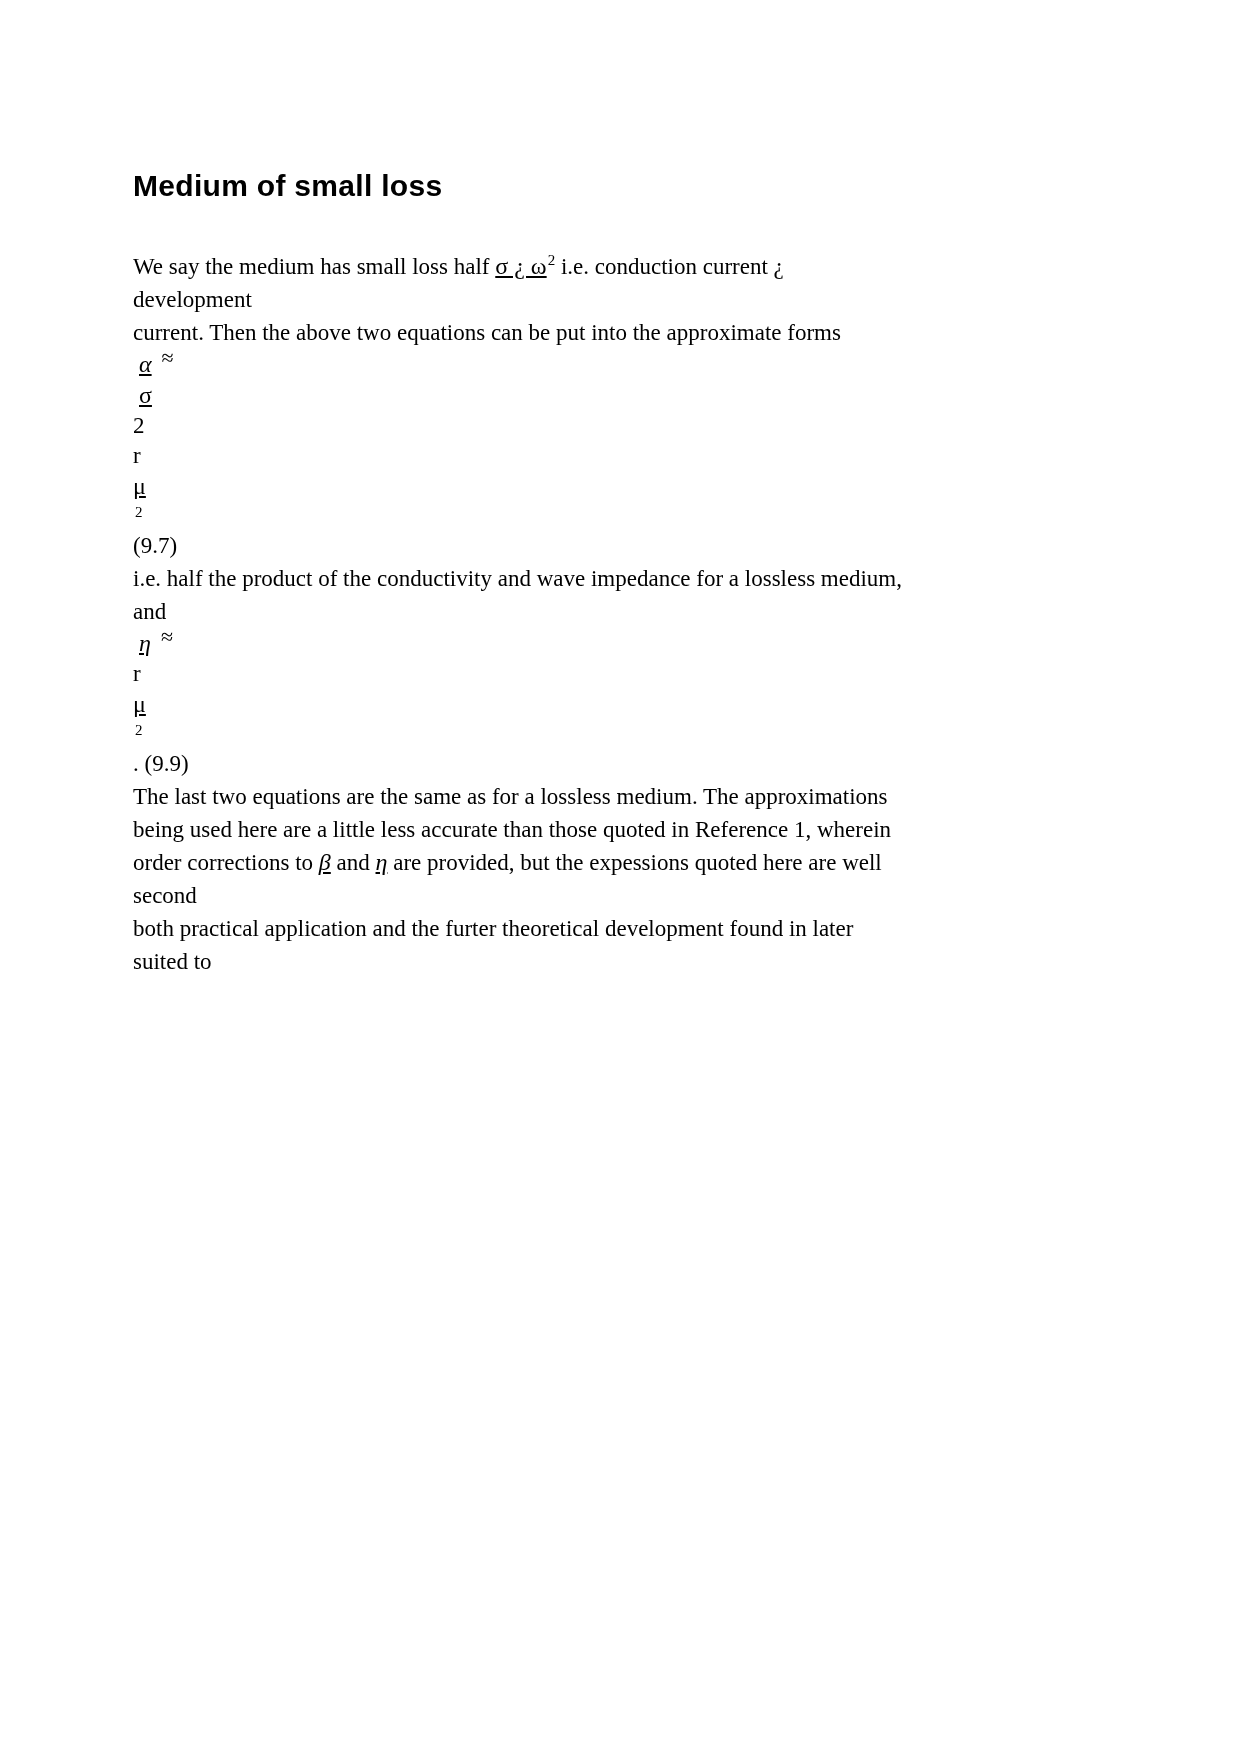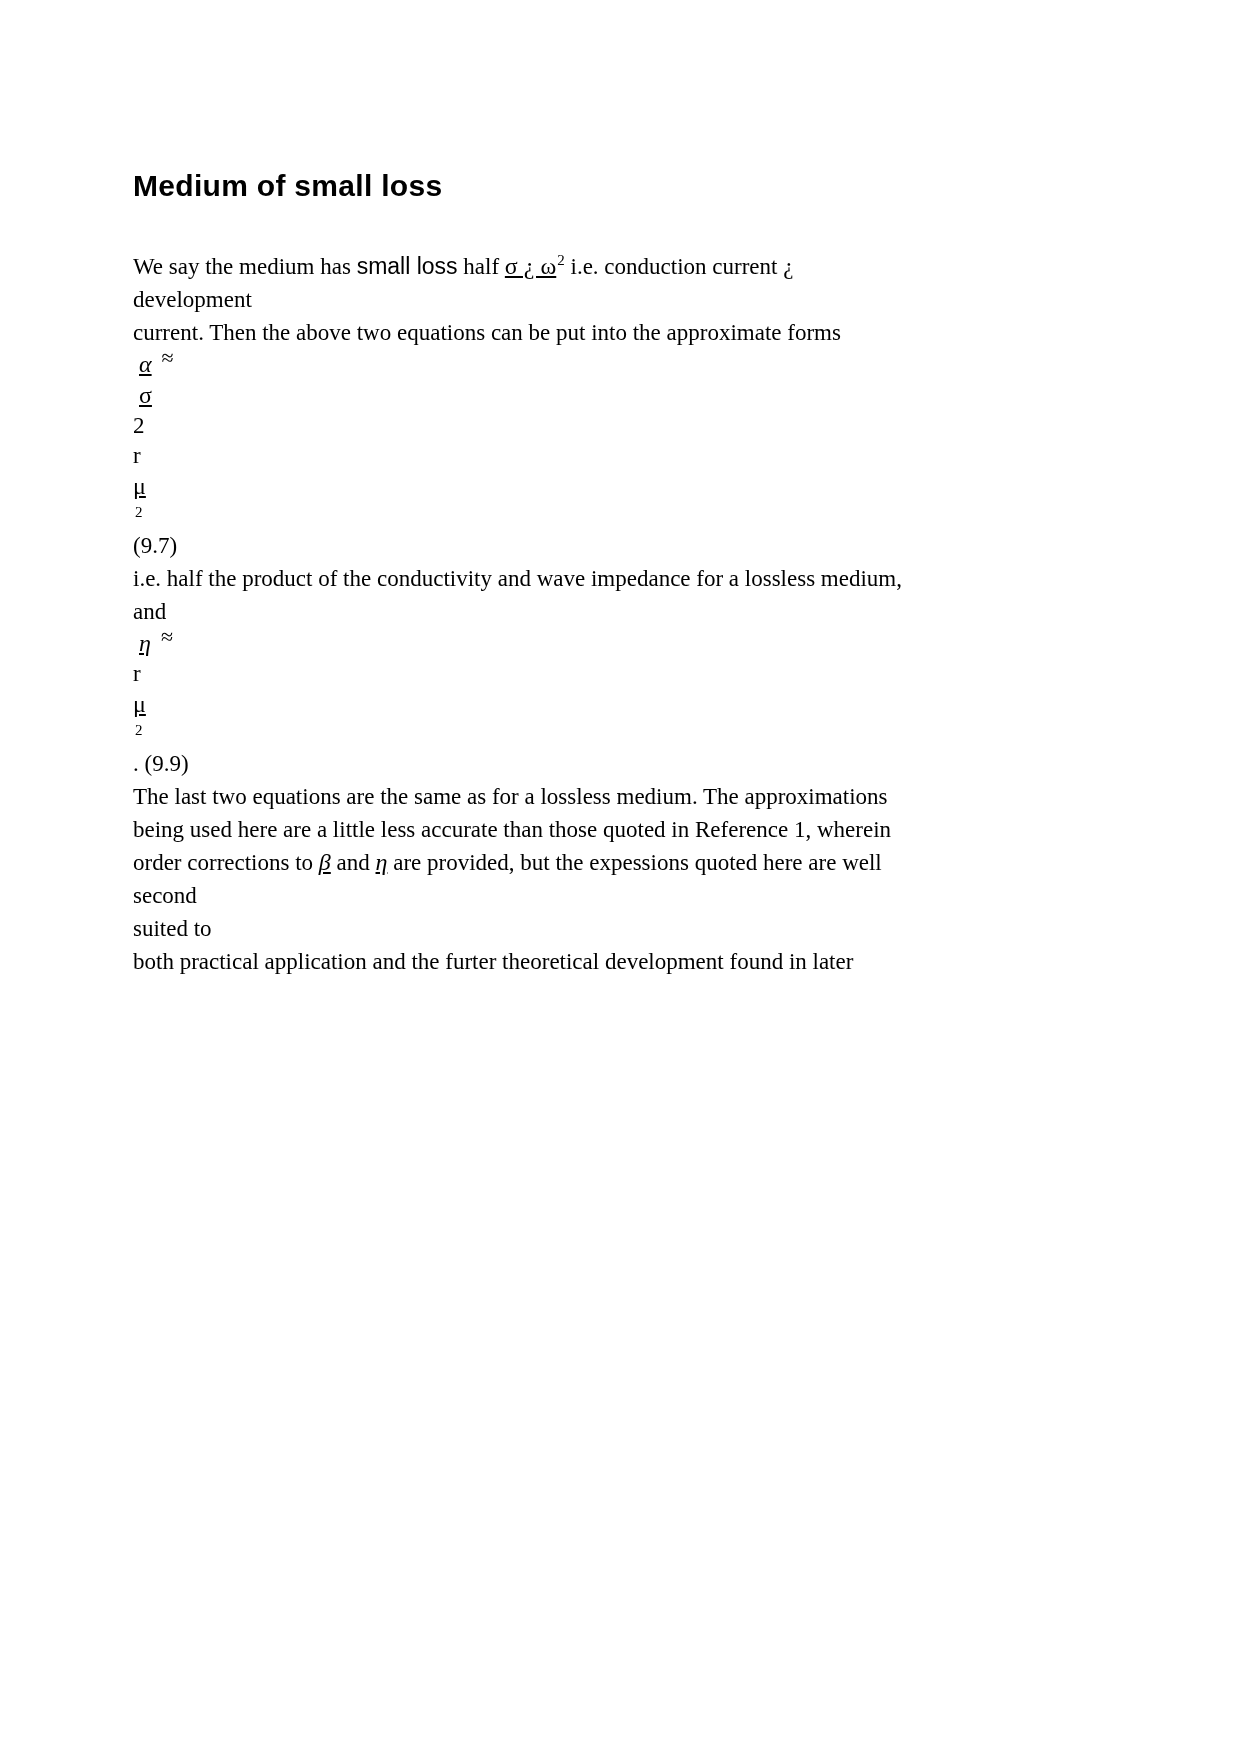--- a/index.html
+++ b/index.html
@@ -38,21 +38,21 @@
   .line { line-height: 33px; min-height: 33px; }
   .mline { line-height: 30px; min-height: 30px; }
   .ind { padding-left: 6px; }
   .small2 {
     font-size: 15px;
     line-height: 21px;
     min-height: 21px;
     padding-left: 2px;
   }
   .gap-before { margin-top: 6px; }
-  .sans { font-family: Liberation Sans, sans-serif; }
+  .sans { font-family: Liberation Serif, serif; }
   .greek { font-size: 24px; text-decoration: underline; }
   .it { font-style: italic; }
   .approx-raised {
     position: relative;
     top: -7px;
     font-size: 22px;
     margin-left: 10px;
     margin-right: 4px;
   }
   .sup2 {
@@ -105,18 +105,18 @@
       <div class="mline ind"><span class="greek it">η</span><span class="approx-raised">≈</span></div>
       <div class="mline">r</div>
       <div class="mline"><span class="greek">μ</span></div>
       <div class="small2">2</div>
       <div class="line gap-before">. (9.9)</div>
 
       <div class="line">The last two equations are the same as for a lossless medium. The approximations</div>
       <div class="line">being used here are a little less accurate than those quoted in Reference 1, wherein</div>
       <div class="line"><span>order corrections to </span><span class="greek it">β</span><span> and </span><span class="greek it">η</span><span> are provided, but the expessions quoted here are well</span></div>
       <div class="line">second</div>
+      <div class="line">both practical application and the furter theoretical development found in later</div>
       <div class="line">suited to</div>
-      <div class="line">both practical application and the furter theoretical development found in later</div>
 
     </div>
   </div>
 </div>
 
 </body></html>

